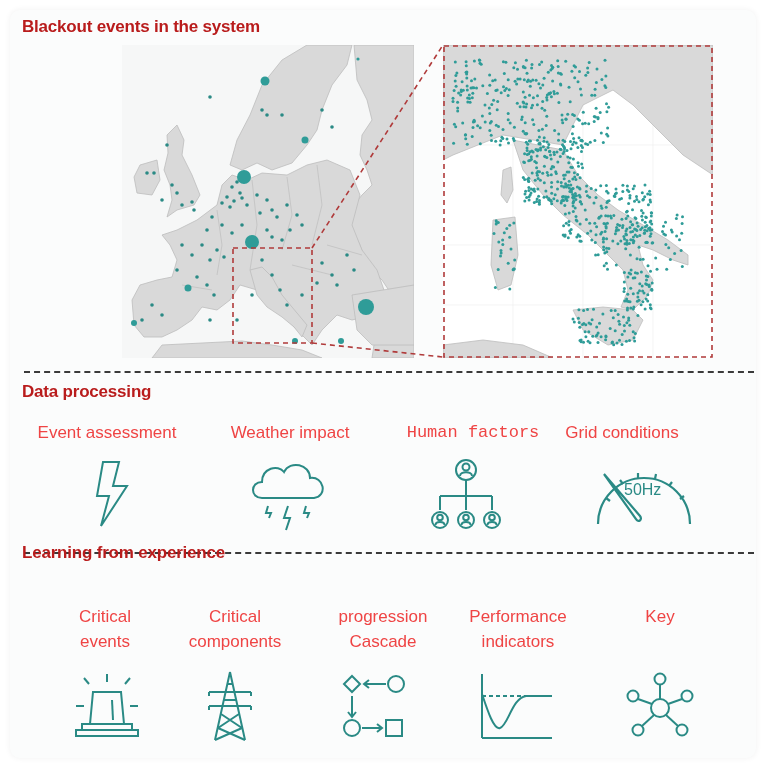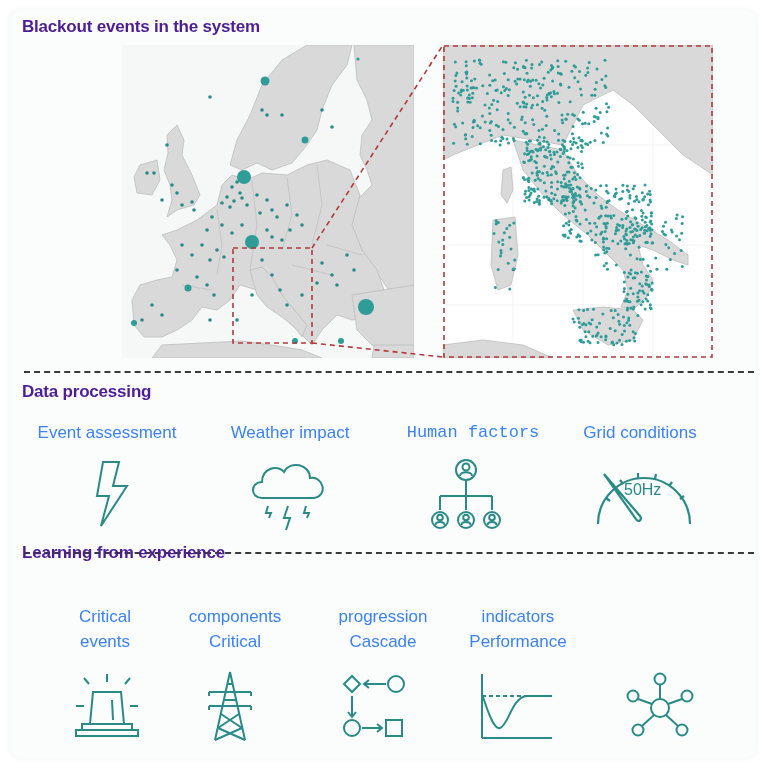--- a/index.html
+++ b/index.html
@@ -1,23 +1,23 @@
 <!DOCTYPE html>
 <html><head>
 <meta charset="utf-8">
 <style>
   html, body { margin:0; padding:0; }
   body { width:768px; height:768px; background:#ffffff; position:relative; overflow:hidden; font-family:"Liberation Sans", "DejaVu Sans", sans-serif; }
   .card { position:absolute; left:10px; top:10px; width:746px; height:748px; background:#fbfcfc; border-radius:10px; box-shadow:0 0 6px rgba(0,0,0,0.06); }
-  .section-title { position:absolute; left:22px; font-weight:bold; font-size:17px; color:#4c1d95; letter-spacing:-0.2px; }
+  .section-title { position:absolute; left:22px; font-weight:bold; font-size:17px; color:#b91c1c; letter-spacing:-0.2px; }
   .divider { position:absolute; left:24px; width:730px; height:0; border-top:2px dashed #3a3a3a; }
   .map-europe { position:absolute; left:122px; top:45px; width:292px; height:313px; }
   .map-italy { position:absolute; left:443px; top:45px; width:270px; height:313px; }
   .leader { position:absolute; left:0; top:0; width:768px; height:768px; pointer-events:none; }
-  .item { position:absolute; text-align:center; color:#3b82f6; font-size:17px; line-height:25px; }
+  .item { position:absolute; text-align:center; color:#ef4444; font-size:17px; line-height:25px; }
   .item .label { display:block; }
   .icon { position:absolute; }
   .icon svg { display:block; }
 </style>
 </head>
 <body>
 
 <div class="card"></div>
 
 <div class="section-title" style="top:17px;">Blackout events in the system</div>
@@ -1052,21 +1052,21 @@
       <circle cx="38" cy="62" r="8"></circle>
         <circle cx="38" cy="59.5" r="2.8"></circle>
         <path d="M33.5,67 C33.5,63 42.5,63 42.5,67"></path>
       <circle cx="64" cy="62" r="8"></circle>
         <circle cx="64" cy="59.5" r="2.8"></circle>
         <path d="M59.5,67 C59.5,63 68.5,63 68.5,67"></path>
     </g>
   </svg>
 </div>
 
-<div class="item" style="left:555px; top:420px; width:170px;">
+<div class="item" style="left:537px; top:420px; width:170px;">
   <span class="label">Grid conditions</span>
 </div>
 <div class="icon" style="left:592px; top:464px;">
   <svg width="104" height="64" viewBox="0 0 104 64">
     <g fill="none" stroke="#2a8a85" stroke-width="2.2">
       <path d="M6,60 A46,46 0 0 1 98,60"></path>
       <line x1="14" y1="34" x2="18" y2="37"></line>
         <line x1="28" y1="16" x2="31" y2="20"></line>
         <line x1="46" y1="9" x2="46" y2="14"></line>
       <line x1="64" y1="10" x2="63" y2="15"></line>
@@ -1096,22 +1096,22 @@
         <line x1="56" y1="34" x2="64" y2="34"></line>
       <path d="M16,52 L19,20 L47,20 L50,52 Z"></path>
         <line x1="38" y1="28" x2="39" y2="48"></line>
       <path d="M8,52 L58,52 L58,58 L8,58 Z"></path>
         <path d="M2,58 L64,58 L64,64 L2,64 Z"></path>
     </g>
   </svg>
 </div>
 
 <div class="item" style="left:175px; top:604px; width:120px;">
+  <span class="label">Critical</span>
   <span class="label">components</span>
-  <span class="label">Critical</span>
 </div>
 <div class="icon" style="left:205px; top:670px;">
   <svg width="50" height="72" viewBox="0 0 50 72">
     <g fill="none" stroke="#2a8a85" stroke-width="2">
       <path d="M25,2 L10,70 M25,2 L40,70"></path>
         <line x1="4" y1="22" x2="46" y2="22"></line>
         <line x1="4" y1="36" x2="46" y2="36"></line>
       <line x1="4" y1="22" x2="4" y2="26"></line>
         <line x1="46" y1="22" x2="46" y2="26"></line>
         <line x1="4" y1="36" x2="4" y2="40"></line>
@@ -1138,35 +1138,36 @@
         <path d="M6,38 L10,43 L14,38"></path>
       <circle cx="10" cy="54" r="8"></circle>
         <rect x="44" y="46" width="16" height="16"></rect>
       <line x1="20" y1="54" x2="40" y2="54"></line>
         <path d="M35,50 L40,54 L35,58"></path>
     </g>
   </svg>
 </div>
 
 <div class="item" style="left:458px; top:604px; width:120px;">
+  <span class="label">Performance</span>
   <span class="label">indicators</span>
-  <span class="label">Performance</span>
 </div>
 <div class="icon" style="left:480px; top:672px;">
   <svg width="74" height="68" viewBox="0 0 74 68">
     <g fill="none" stroke="#2a8a85" stroke-width="2">
       <line x1="2" y1="2" x2="2" y2="66"></line>
         <line x1="2" y1="66" x2="72" y2="66"></line>
       <line x1="2" y1="24" x2="72" y2="24" stroke-dasharray="4,3"></line>
       <path d="M2,22 C8,40 14,58 20,56 C28,54 32,26 46,24 L72,24"></path>
     </g>
   </svg>
 </div>
 
 <div class="item" style="left:600px; top:604px; width:120px;">
+  <span class="label">Key</span>
 </div>
 <div class="icon" style="left:626px; top:672px;">
   <svg width="68" height="66" viewBox="0 0 68 66">
     <g fill="none" stroke="#2a8a85" stroke-width="2">
       <circle cx="34" cy="36" r="9"></circle>
       <circle cx="34" cy="7" r="5.5"></circle>
         <line x1="34" y1="12.5" x2="34" y2="27"></line>
       <circle cx="7" cy="24" r="5.5"></circle>
         <line x1="12" y1="27" x2="26" y2="32"></line>
       <circle cx="61" cy="24" r="5.5"></circle>

